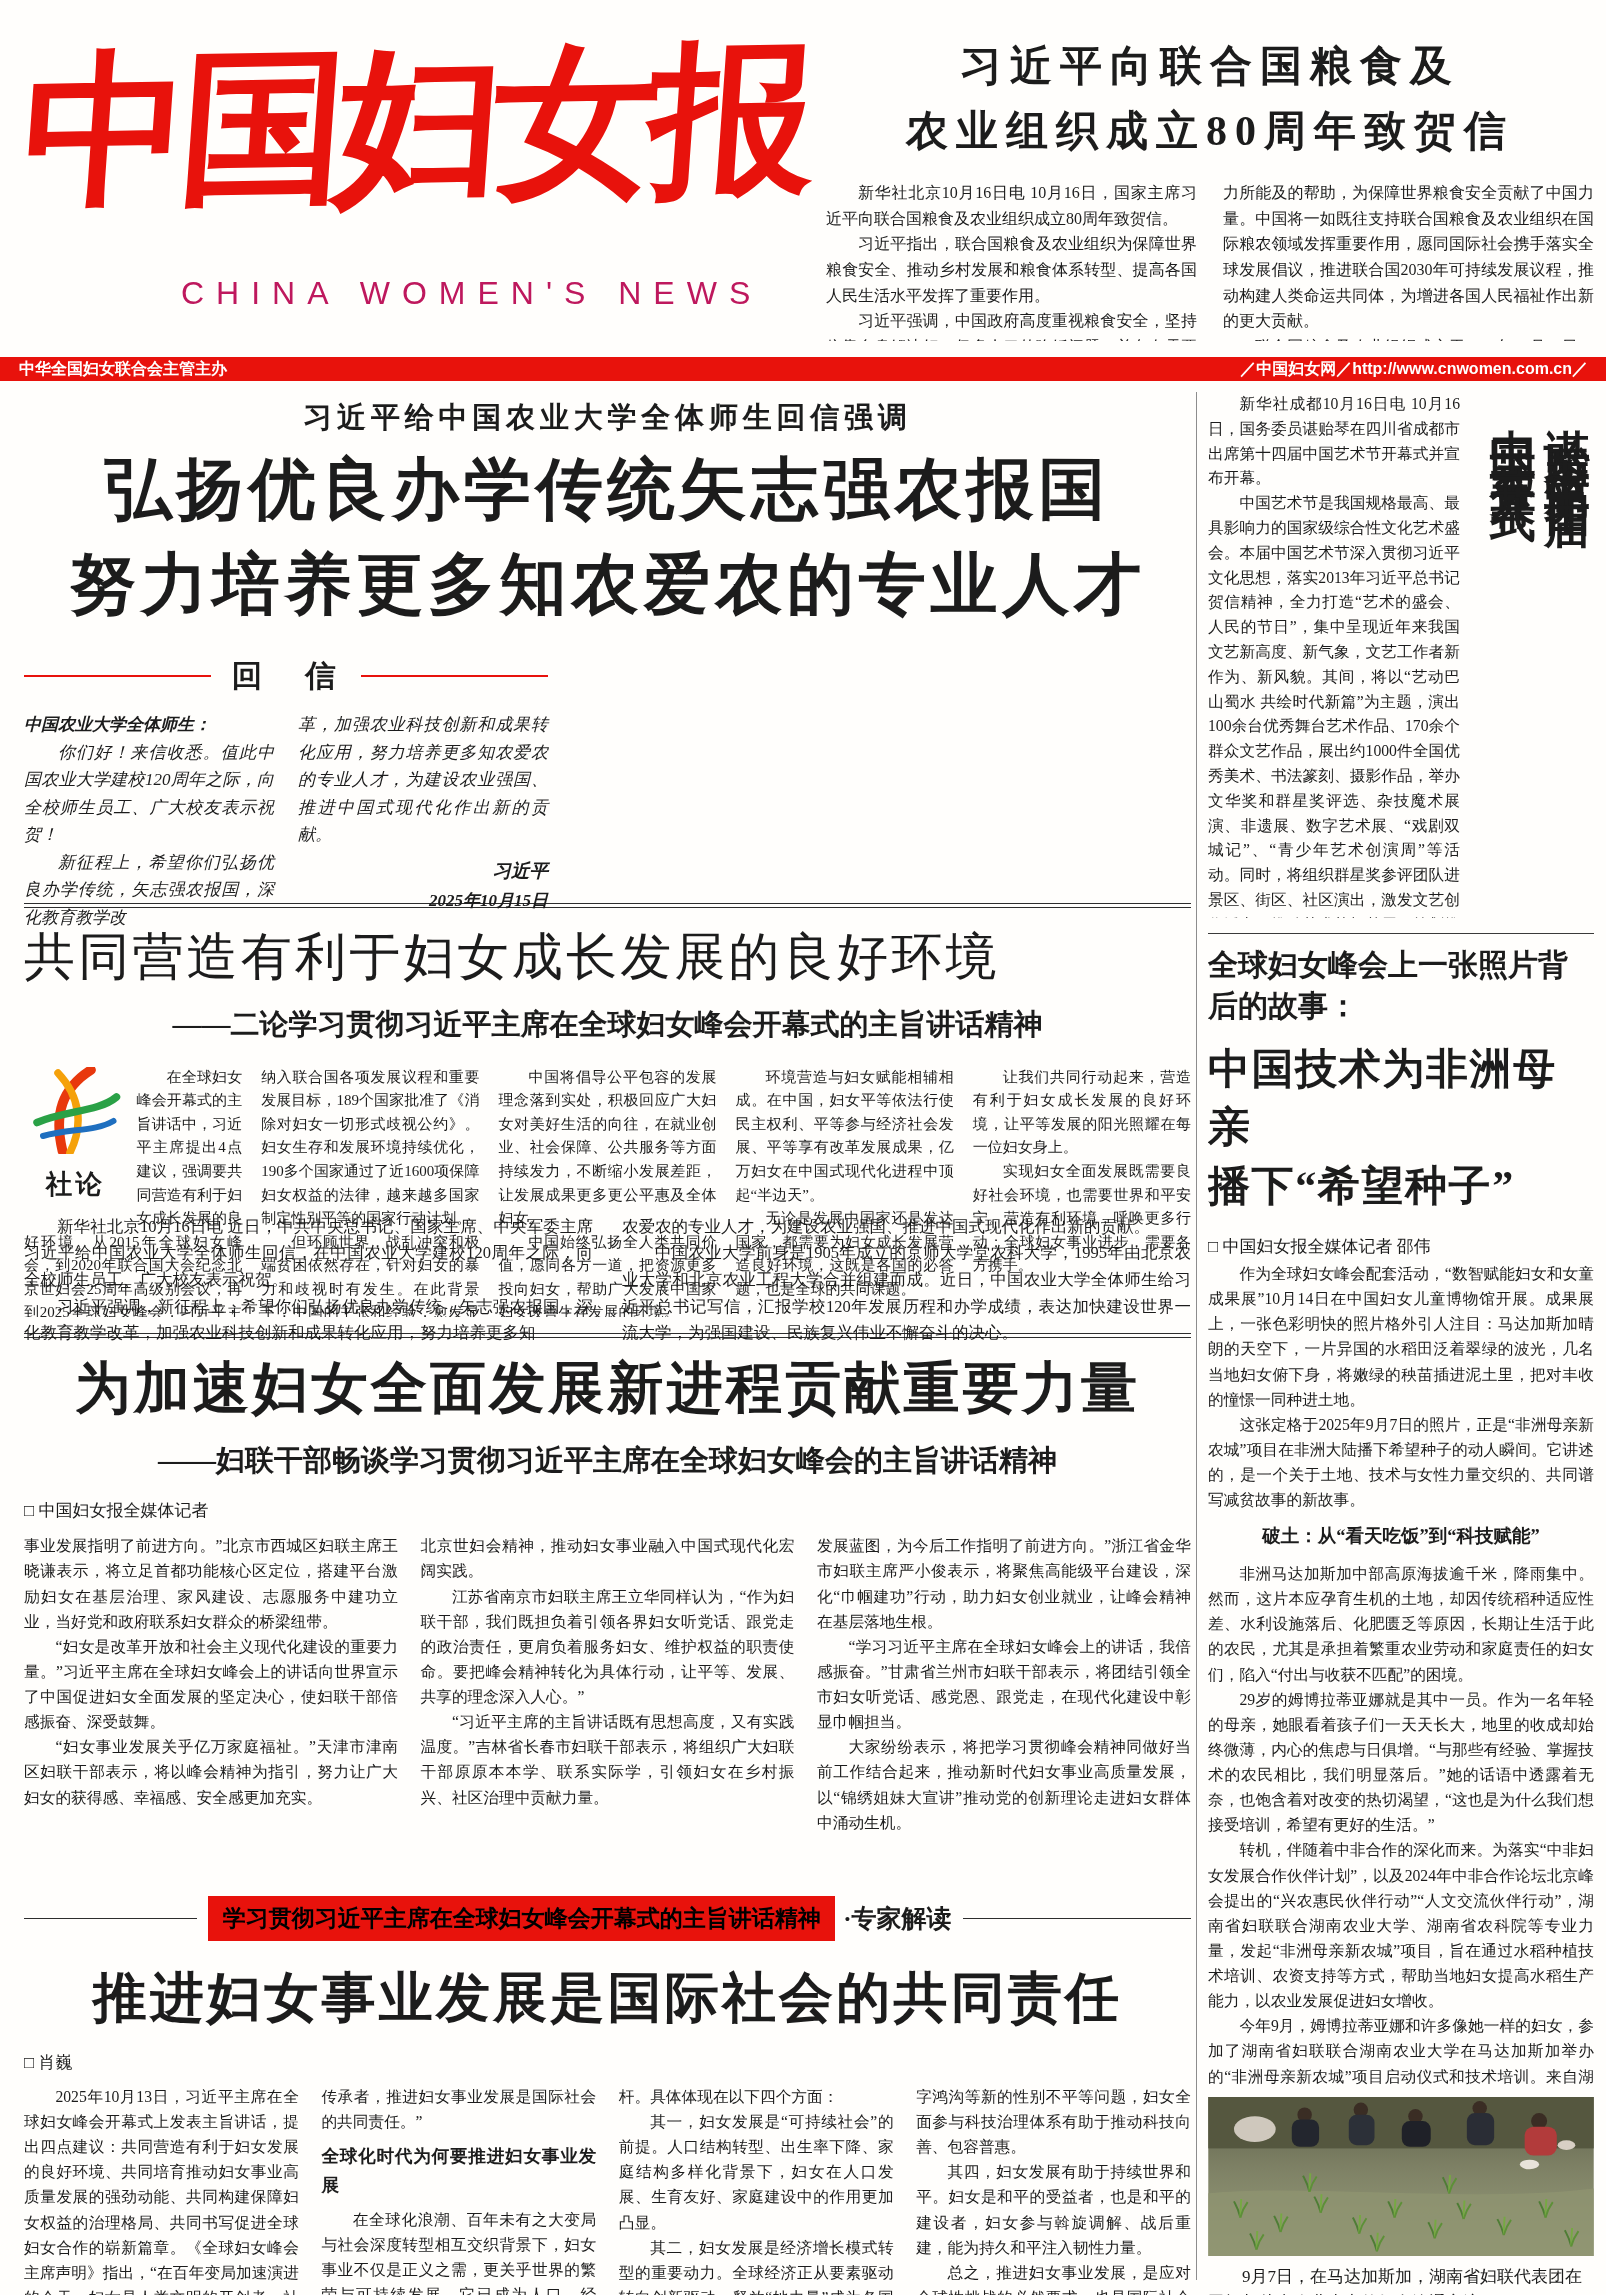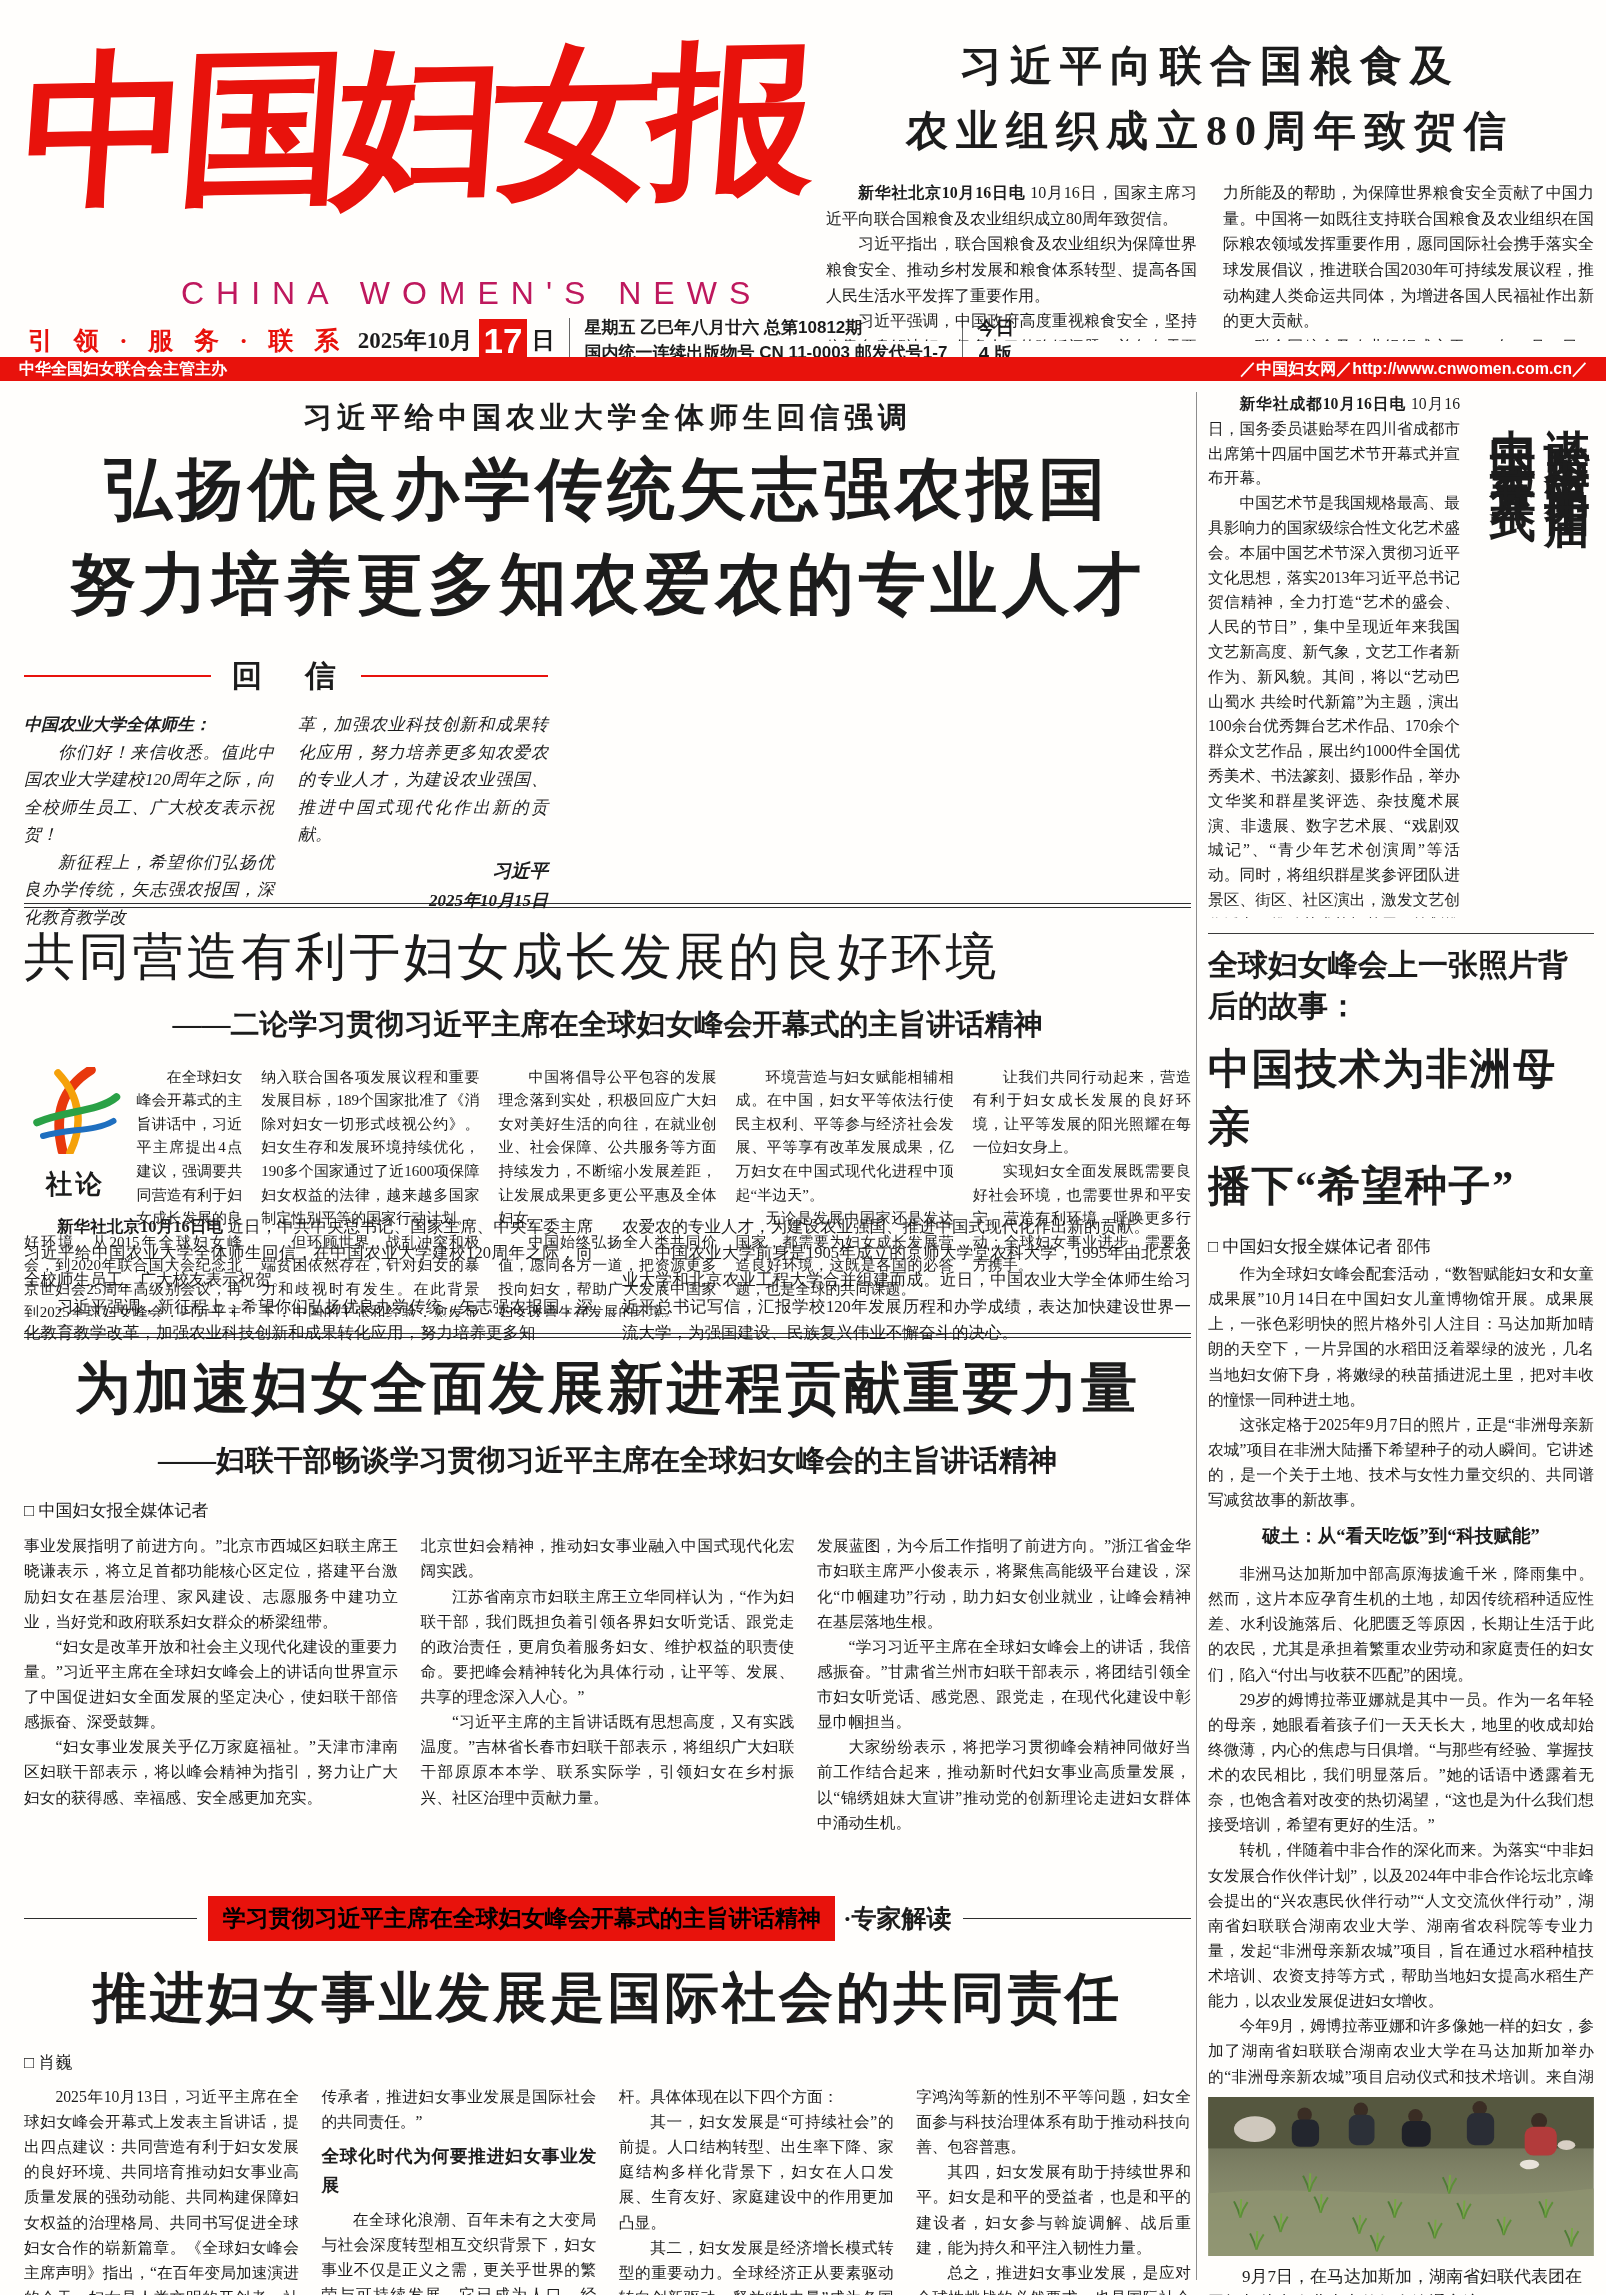--- a/index.html
+++ b/index.html
@@ -27,21 +27,21 @@
         color:#fff;display:flex;justify-content:space-between;align-items:center;
         padding:0 19px;box-sizing:border-box;font-family:"Liberation Sans",sans-serif;
         font-size:16px;font-weight:700;}
   
   .fao{position:absolute;left:826px;top:34px;width:768px;}
   .fao-headline{font-size:42px;font-weight:900;text-align:center;line-height:1.55;
         letter-spacing:8px;white-space:nowrap;}
   .fao-body{display:flex;gap:26px;margin-top:16px;height:161px;overflow:hidden;}
   .fao-col{flex:1;font-size:16px;line-height:1.6;text-align:justify;}
   p{margin:0;text-indent:2em;}
-  .bd{font-weight:700;}
+  .bd{font-weight:400;}
   
   .left-zone{position:absolute;left:24px;top:392px;width:1167px;height:1903px;overflow:hidden;}
   .lead-kicker{text-align:center;font-size:29px;font-weight:700;letter-spacing:4.8px;margin-top:6.4px;}
   .lead-headline{text-align:center;font-size:67px;font-weight:900;line-height:1.3;
         letter-spacing:4.8px;margin-top:8px;white-space:nowrap;}
   .letter-area{display:flex;gap:34px;margin-top:27px;height:231px;flex-direction:column;}
   .letter-wrap{width:524px;flex:0 0 524px;}
   .huixin-head{display:flex;align-items:center;}
   .huixin-line{flex:1;height:2.4px;background:#e8120c;}
   .huixin-label{font-size:30.5px;font-weight:900;letter-spacing:17.7px;margin:0 8px 0 21px;}
@@ -100,36 +100,20 @@
   .caption{font-size:17px;line-height:1.55;margin-top:8px;text-indent:2em;}
 </style>
 </head>
 <body>
 
 <div class="page">
 
   <div class="logo">中国妇女报</div>
   <div class="logo-en">CHINA WOMEN'S NEWS</div>
 
-  <div class="date-row">
-    <span class="slogan">引 领 · 服 务 · 联 系</span>
-    <span class="date-cn">2025年10月</span>
-    <span class="day-box">17</span>
-    <span class="day-suffix">日</span>
-    <span class="vdiv"></span>
-    <span class="issue-info">
-      <div>星期五 乙巳年八月廿六 总第10812期</div>
-      <div>国内统一连续出版物号 CN 11-0003  邮发代号1-7</div>
-    </span>
-    <span class="vdiv"></span>
-    <span class="today">
-      <div>今日</div>
-      <div>4 版</div>
-    </span>
-  </div>
 
   <div class="red-bar">
     <span>中华全国妇女联合会主管主办</span>
     <span>／中国妇女网／http://www.cnwomen.com.cn／</span>
   </div>
 
   <section class="fao">
     <div class="fao-headline">习近平向联合国粮食及</div>
     <div class="fao-headline">农业组织成立80周年致贺信</div>
     <div class="fao-body">

